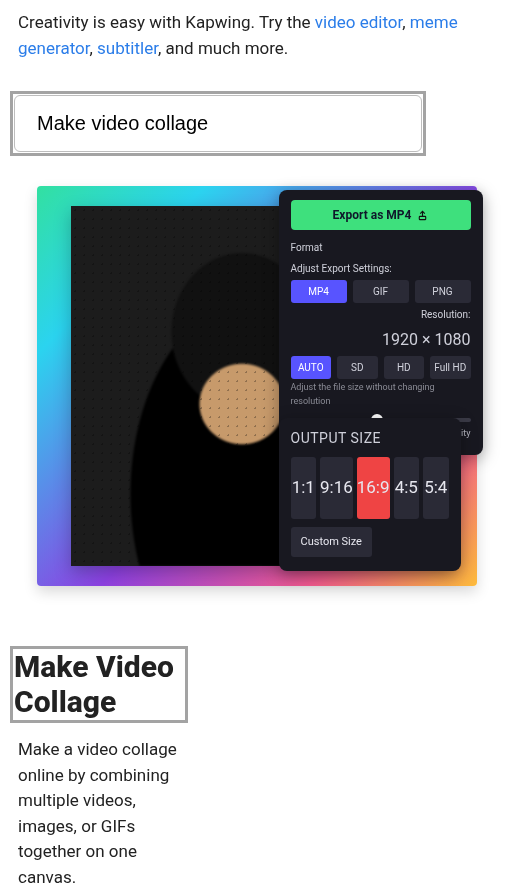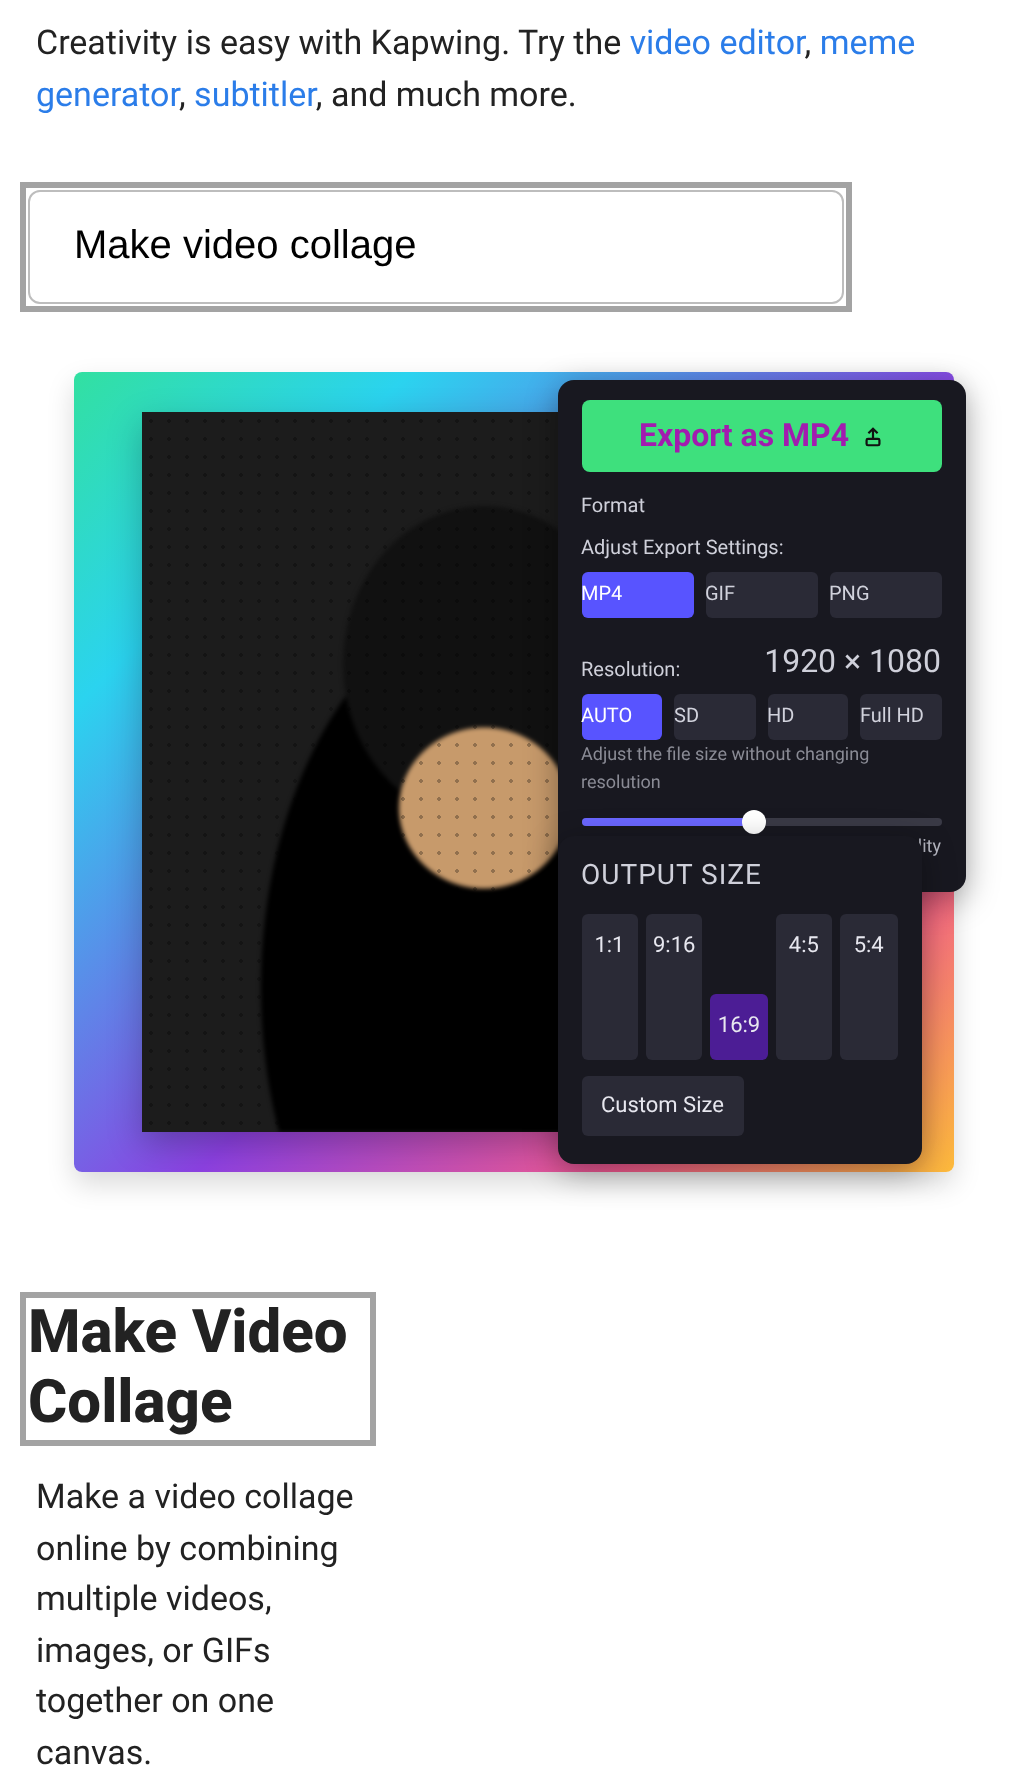--- a/index.html
+++ b/index.html
@@ -77,63 +77,64 @@
     color: #e7e7ef;
     border-radius: 8px;
     padding: 10px 12px 14px 12px;
     font-size: 11px;
     box-shadow: 0 4px 16px rgba(0,0,0,.35);
   }
   .panel-top { right: -6px; top: 4px; width: 204px; }
   .panel-bot { right: 16px; top: 232px; width: 182px; }
   .export-bar{
     background:#3ee07d;
-    color:#a21caf;
+    color:#0f172a;
     font-weight:700;
-    font-size:16px;
+    font-size:12px;
     text-align:center;
     border-radius:4px;
     padding:6px 0;
     margin-bottom:10px;
     display:flex;
     align-items:center;
     justify-content:center;
     gap:6px;
   }
   .export-bar svg{width:11px;height:11px;}
   .plabel{ font-size:10px; color:#cfd0da; margin:6px 0 4px; }
   .pill-row{ display:flex; gap:6px; }
   .pill{
     background:#2a2a36;
     color:#d1d2dc;
     font-size:10px;
     padding:4px 0;
     border-radius:3px;
+    text-align:center;
   }
   .pill.sel{ background:#5854ff; color:#fff; }
   .pill.f3{ flex:1; }
   .pill.f4{ flex:1; }
   .res-val{ text-align:right; font-size:16px; color:#cfd0da; margin-top:6px;}
-  .res-row{ display:flex; justify-content:space-between; align-items:flex-end; margin-top:4px;}
+  .res-row{ display:flex; align-items:flex-end; margin-top:4px;flex-direction:column;}
   .sub{ font-size:9px; color:#8a8b95; margin-top:2px; }
   .slider{
     position:relative; height:4px; background:#3a3a46; border-radius:2px; margin-top:10px;
   }
   .slider::before{
     content:""; position:absolute; left:0; top:0; bottom:0; width:48%; background:#6a66ff; border-radius:2px;
   }
   .slider::after{
     content:""; position:absolute; left:48%; top:50%; width:12px; height:12px; background:#fff; border-radius:50%;
     transform:translate(-50%,-50%);
   }
   .slider-labels{ display:flex; justify-content:space-between; font-size:9px; color:#b7b8c2; margin-top:5px;}
   .out-title{ font-size:14px; color:#cfd0da; letter-spacing:.5px; margin-bottom:8px;}
   .ratios{ display:flex; gap:4px; }
-  .ratio{ background:#2a2a36; color:#e7e7ef; font-size:11px; padding:8px 0; border-radius:3px; flex:1; text-align:center;}
-  .ratio.sel{ background:#4c1d95;margin-top:40px; }
+  .ratio{ background:#2a2a36; color:#e7e7ef; font-size:17px; padding:18px 0; border-radius:3px; flex:1; text-align:center;}
+  .ratio.sel{ background:#ef4444; }
   .custom{ background:#2a2a36; color:#e7e7ef; font-size:11px; padding:7px 10px; border-radius:3px; margin-top:8px; display:inline-block;}
   
   .section-heading-wrap{ margin-left:-8px; margin-bottom:14px; }
   .section-heading{
     font-size:30px; font-weight:800; line-height:1.15; max-width:170px;
   }
   .section-desc{ max-width:170px; font-size:17px; }
 </style>
 </head>
 <body>

